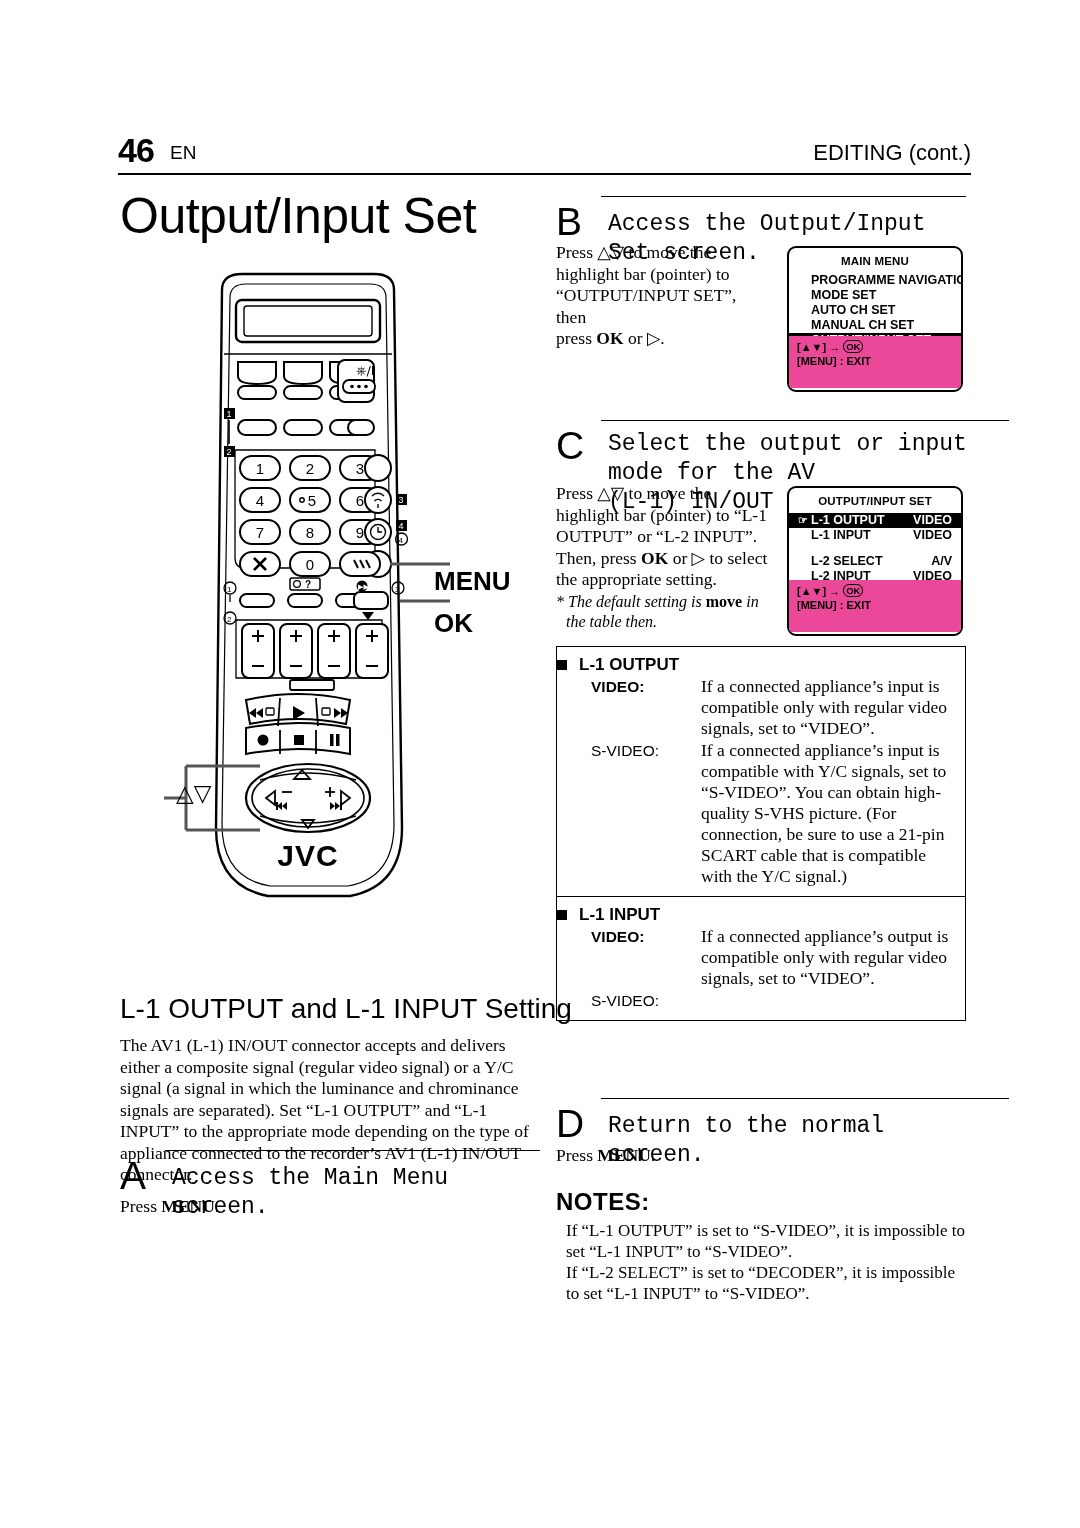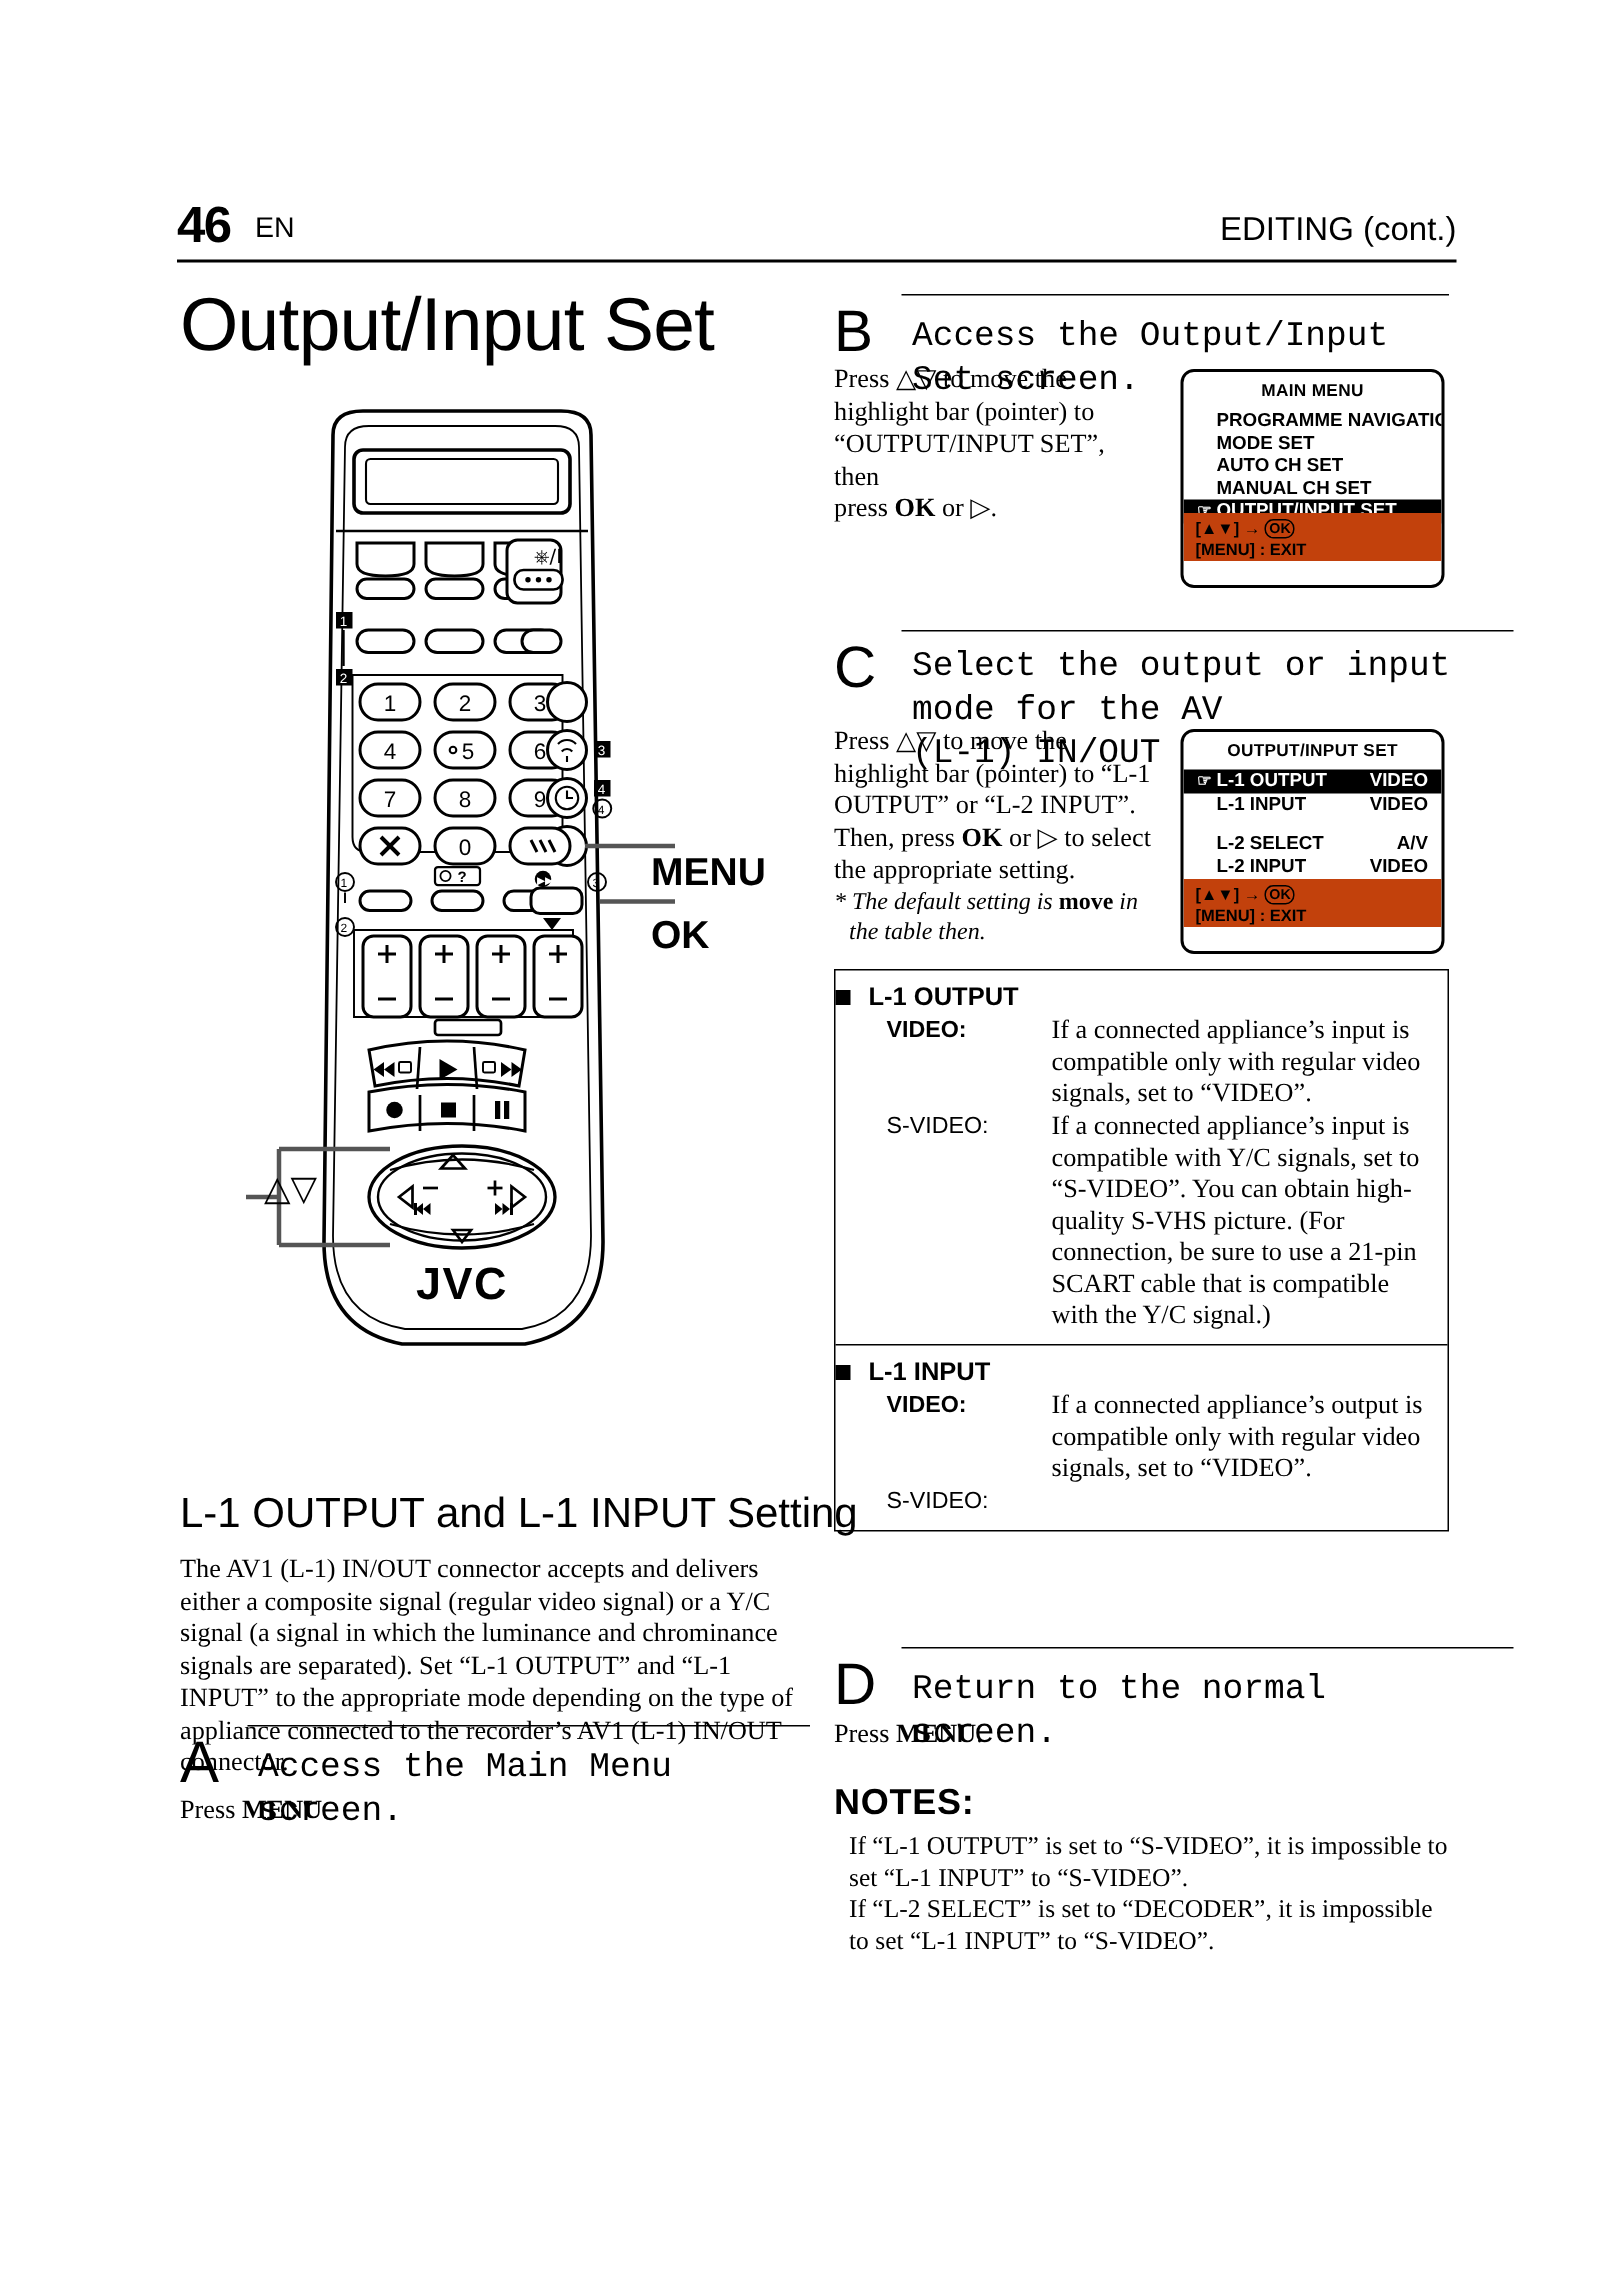--- a/index.html
+++ b/index.html
@@ -144,26 +144,26 @@
     color: #fff;
   }
   .osd-row .ptr {
     display: inline-block;
     width: 13px;
     font-size: 11px;
   }
   .osd-spacer { height: 11px; }
   .osd-foot {
     position: absolute;
-    left: 0; right: 0; bottom: 16px;
-    background: #c2410c;
+    left: 0; right: 0; bottom: 2px;
+    background: #ec4899;
     font-weight: bold;
     font-size: 11px;
     line-height: 13.5px;
-    padding: 4px 0 0 8px;
+    padding: 4px 0 20px 8px;
     border-top: 0;
   }
   .okbox {
     display: inline-block;
     border: 1.4px solid #000;
     border-radius: 6px;
     padding: 0 2px;
     font-size: 9.5px;
     line-height: 11px;
     vertical-align: 1px;

